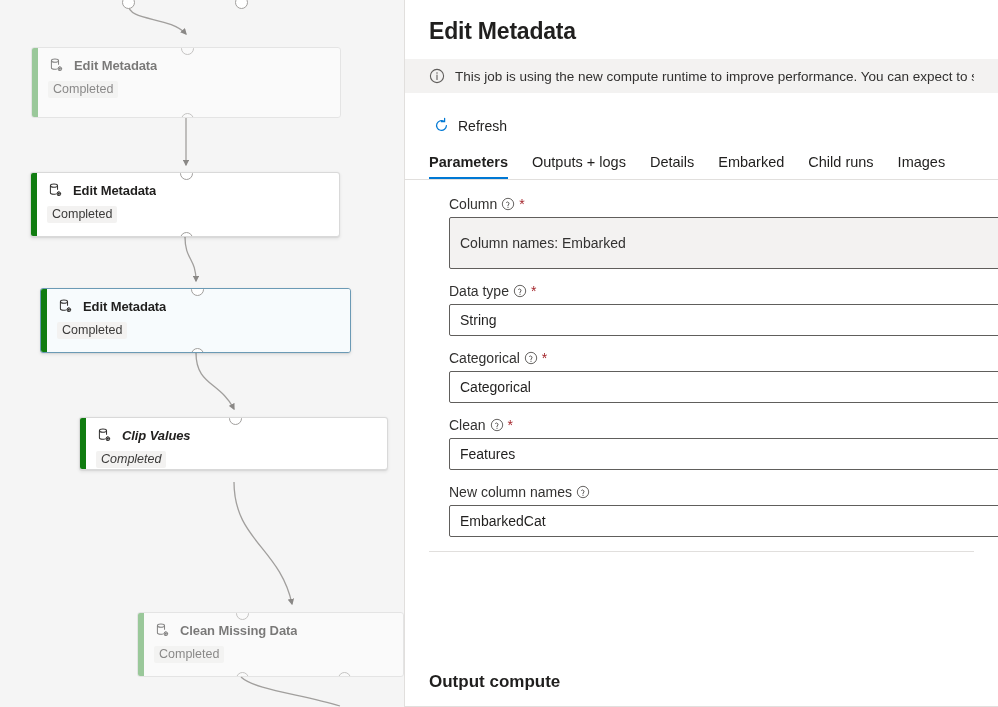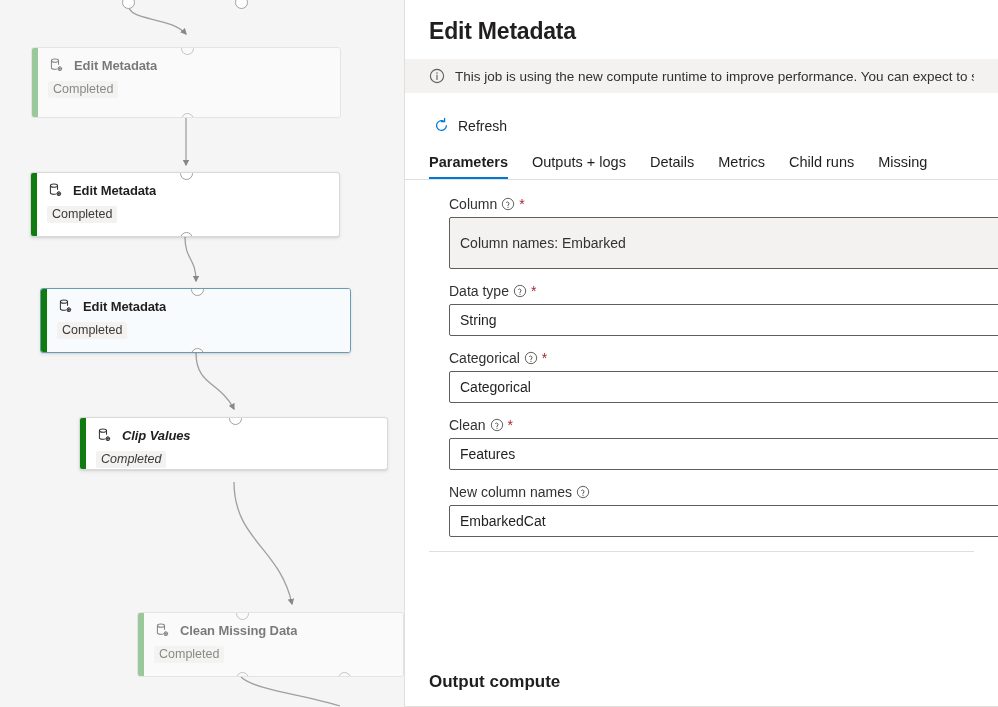--- a/index.html
+++ b/index.html
@@ -342,27 +342,27 @@
       <div class="tab active">
         <span>Parameters</span>
       </div>
       <div class="tab">
         <span>Outputs + logs</span>
       </div>
       <div class="tab">
         <span>Details</span>
       </div>
       <div class="tab">
-        <span>Metrics</span>
+        <span>Embarked</span>
       </div>
       <div class="tab">
         <span>Child runs</span>
       </div>
       <div class="tab">
-        <span>Missing</span>
+        <span>Images</span>
       </div>
     </div>
 
     <div id="form">
 
       <div class="field">
         <div class="field-label">
           <span>Column</span>
           <svg class="help-icon" viewBox="0 0 16 16" fill="none" stroke="currentColor" stroke-width="1.1">
             <circle cx="8" cy="8" r="6.5"></circle>

